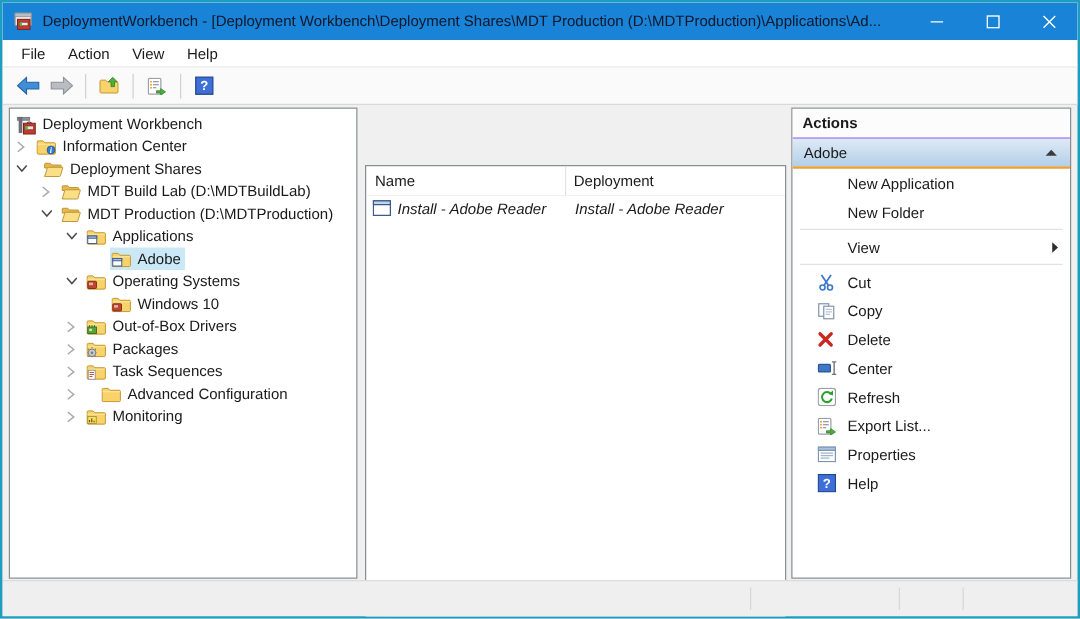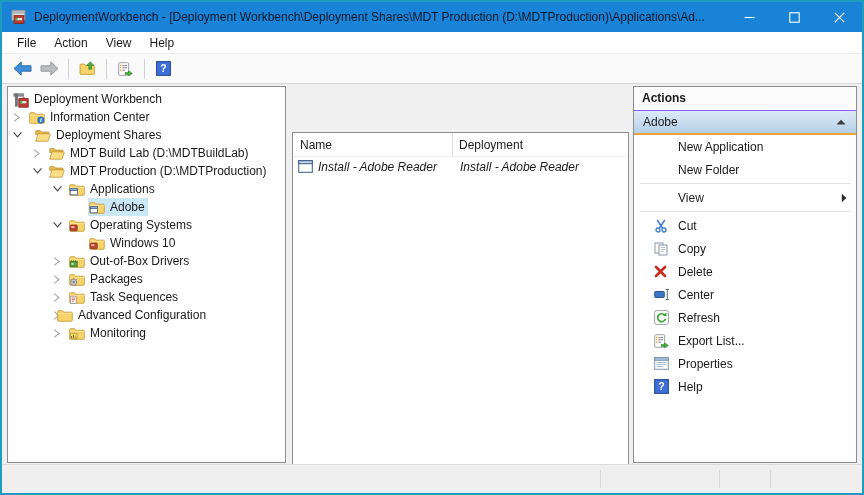--- a/index.html
+++ b/index.html
@@ -363,21 +363,21 @@
             </span>
             <span class="tree-label">Task Sequences</span>
           </span>
         </div>
         <div class="tree-row">
           <span class="chev" style="left:44px">
             <svg width="9" height="11" viewBox="0 0 9 11">
               <path d="M2.2 1.6 L7 5.5 L2.2 9.4" fill="none" stroke="#ABABAB" stroke-width="1.2"></path>
             </svg>
           </span>
-          <span class="tree-content" style="left:48px">
+          <span class="tree-content" style="left:72px">
             <span class="tree-icon">
               <svg width="16" height="13" viewBox="0 0 16 13">
                 <path d="M0.7 2.6 q0-0.9 0.9-0.9 h3.9 l1.3 1.5 h7.6 q0.9 0 0.9 0.9 v7.3 q0 0.9 -0.9 0.9 H1.6 q-0.9 0 -0.9-0.9 Z" fill="#F8D36B" stroke="#C4972F" stroke-width="0.8"></path>
                 <path d="M1 4.4 H15" stroke="#FCEBA8" stroke-width="0.7"></path>
               </svg>
             </span>
             <span class="tree-label">Advanced Configuration</span>
           </span>
         </div>
         <div class="tree-row">

